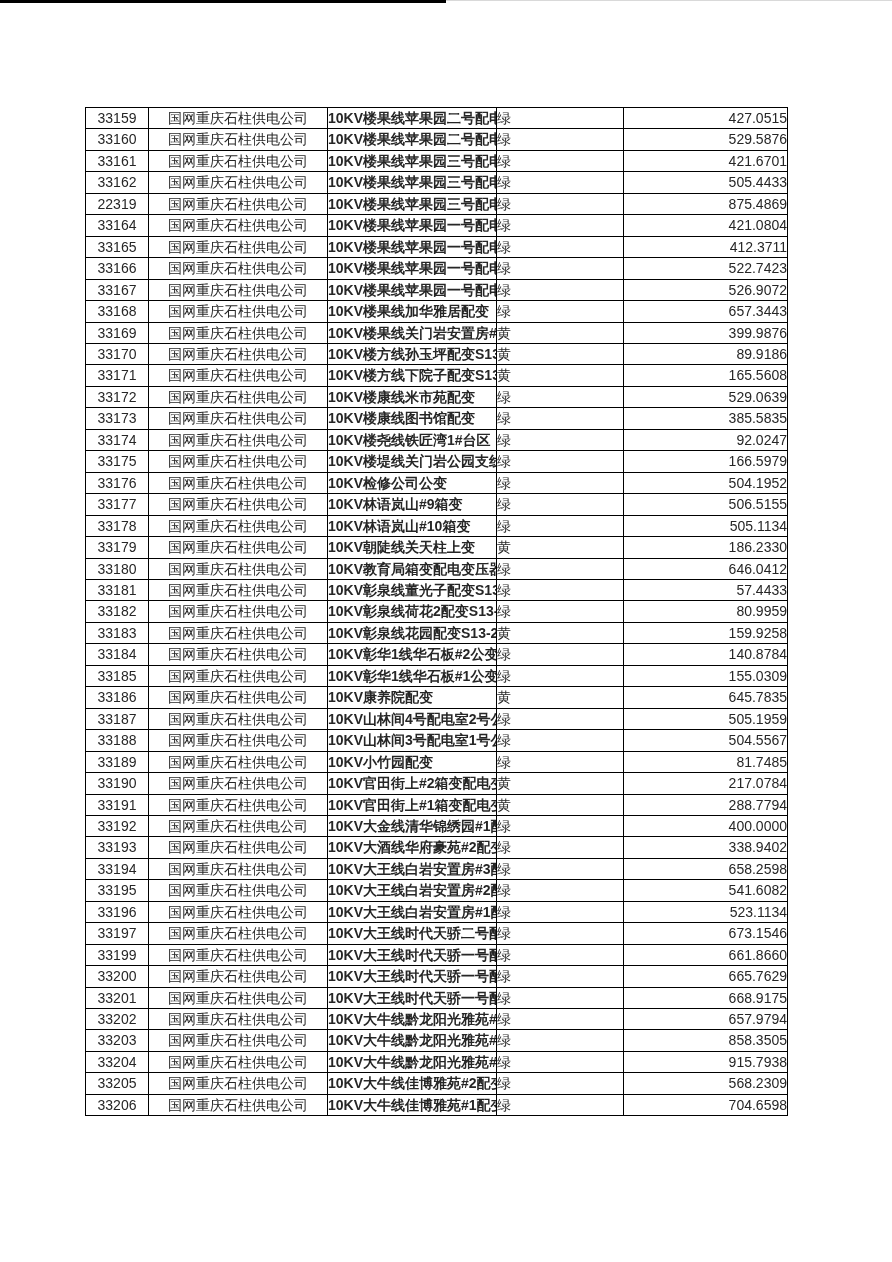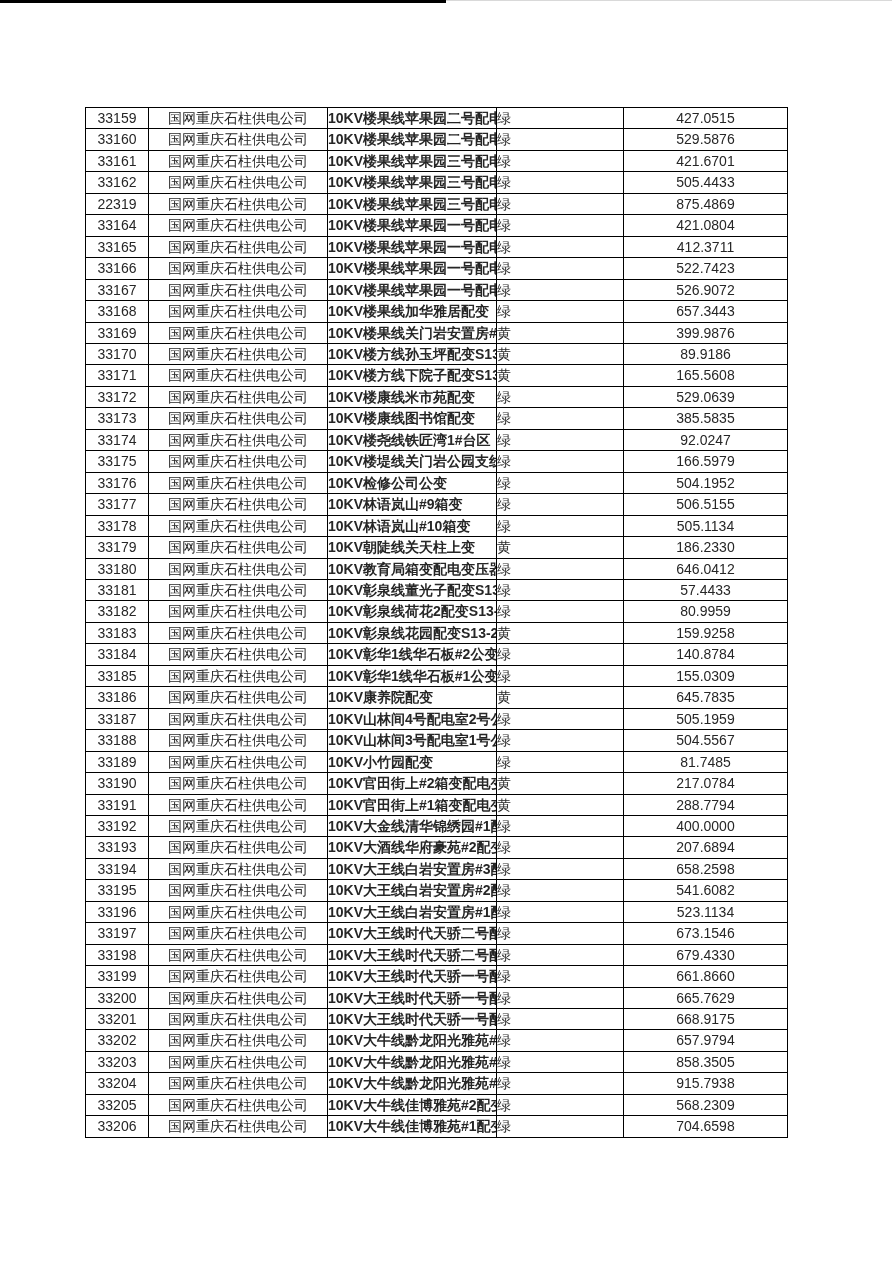--- a/index.html
+++ b/index.html
@@ -46,21 +46,21 @@
     font-size: 14px;
     color: #262626;
     white-space: nowrap;
     overflow: hidden;
     background: #ffffff;
   }
   td.c-id     { text-align: center; margin-top: 35px; }
   td.c-company{ text-align: center; padding-left: 4px; }
   td.c-description { text-align: left; padding-left: 3px; font-weight: bold; }
   td.c-status { text-align: left; padding-left: 2px; }
-  td.c-value  { text-align: center; }
+  td.c-value  { text-align: right; }
 </style>
 </head>
 <body>
 
 <div class="top-bar"></div>
 <div class="top-bar-faint"></div>
 
 <table class="grid">
   <colgroup>
     <col style="width:63px">
@@ -306,21 +306,21 @@
         <td class="c-company">国网重庆石柱供电公司</td>
         <td class="c-description">10KV大金线清华锦绣园#1配</td>
         <td class="c-status">绿</td>
         <td class="c-value">400.0000</td>
       </tr>
       <tr>
         <td class="c-id">33193</td>
         <td class="c-company">国网重庆石柱供电公司</td>
         <td class="c-description">10KV大酒线华府豪苑#2配变</td>
         <td class="c-status">绿</td>
-        <td class="c-value">207.6894</td>
+        <td class="c-value">338.9402</td>
       </tr>
       <tr>
         <td class="c-id">33194</td>
         <td class="c-company">国网重庆石柱供电公司</td>
         <td class="c-description">10KV大王线白岩安置房#3配</td>
         <td class="c-status">绿</td>
         <td class="c-value">658.2598</td>
       </tr>
       <tr>
         <td class="c-id">33195</td>
@@ -335,27 +335,20 @@
         <td class="c-description">10KV大王线白岩安置房#1配</td>
         <td class="c-status">绿</td>
         <td class="c-value">523.1134</td>
       </tr>
       <tr>
         <td class="c-id">33197</td>
         <td class="c-company">国网重庆石柱供电公司</td>
         <td class="c-description">10KV大王线时代天骄二号配</td>
         <td class="c-status">绿</td>
         <td class="c-value">673.1546</td>
-      </tr>
-      <tr>
-        <td class="c-id">33198</td>
-        <td class="c-company">国网重庆石柱供电公司</td>
-        <td class="c-description">10KV大王线时代天骄二号配</td>
-        <td class="c-status">绿</td>
-        <td class="c-value">679.4330</td>
       </tr>
       <tr>
         <td class="c-id">33199</td>
         <td class="c-company">国网重庆石柱供电公司</td>
         <td class="c-description">10KV大王线时代天骄一号配</td>
         <td class="c-status">绿</td>
         <td class="c-value">661.8660</td>
       </tr>
       <tr>
         <td class="c-id">33200</td>

